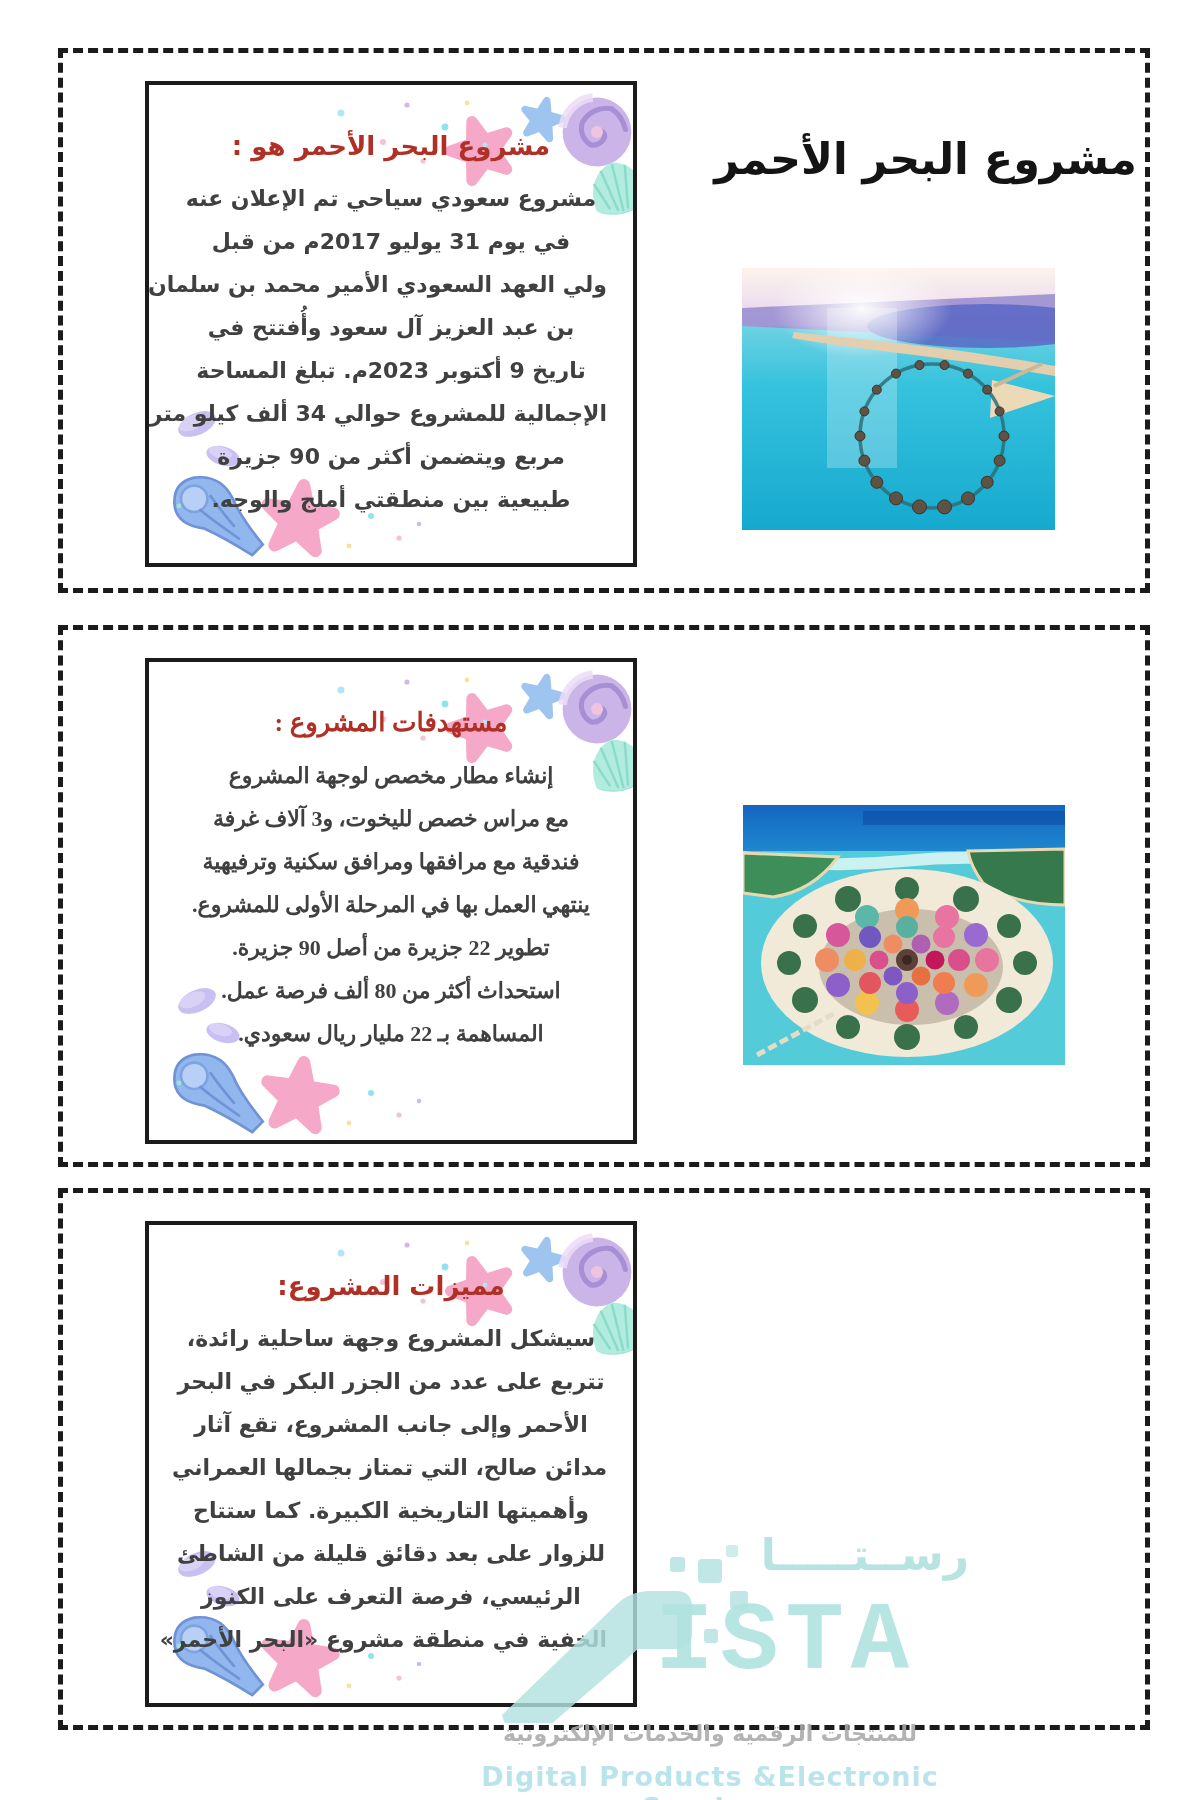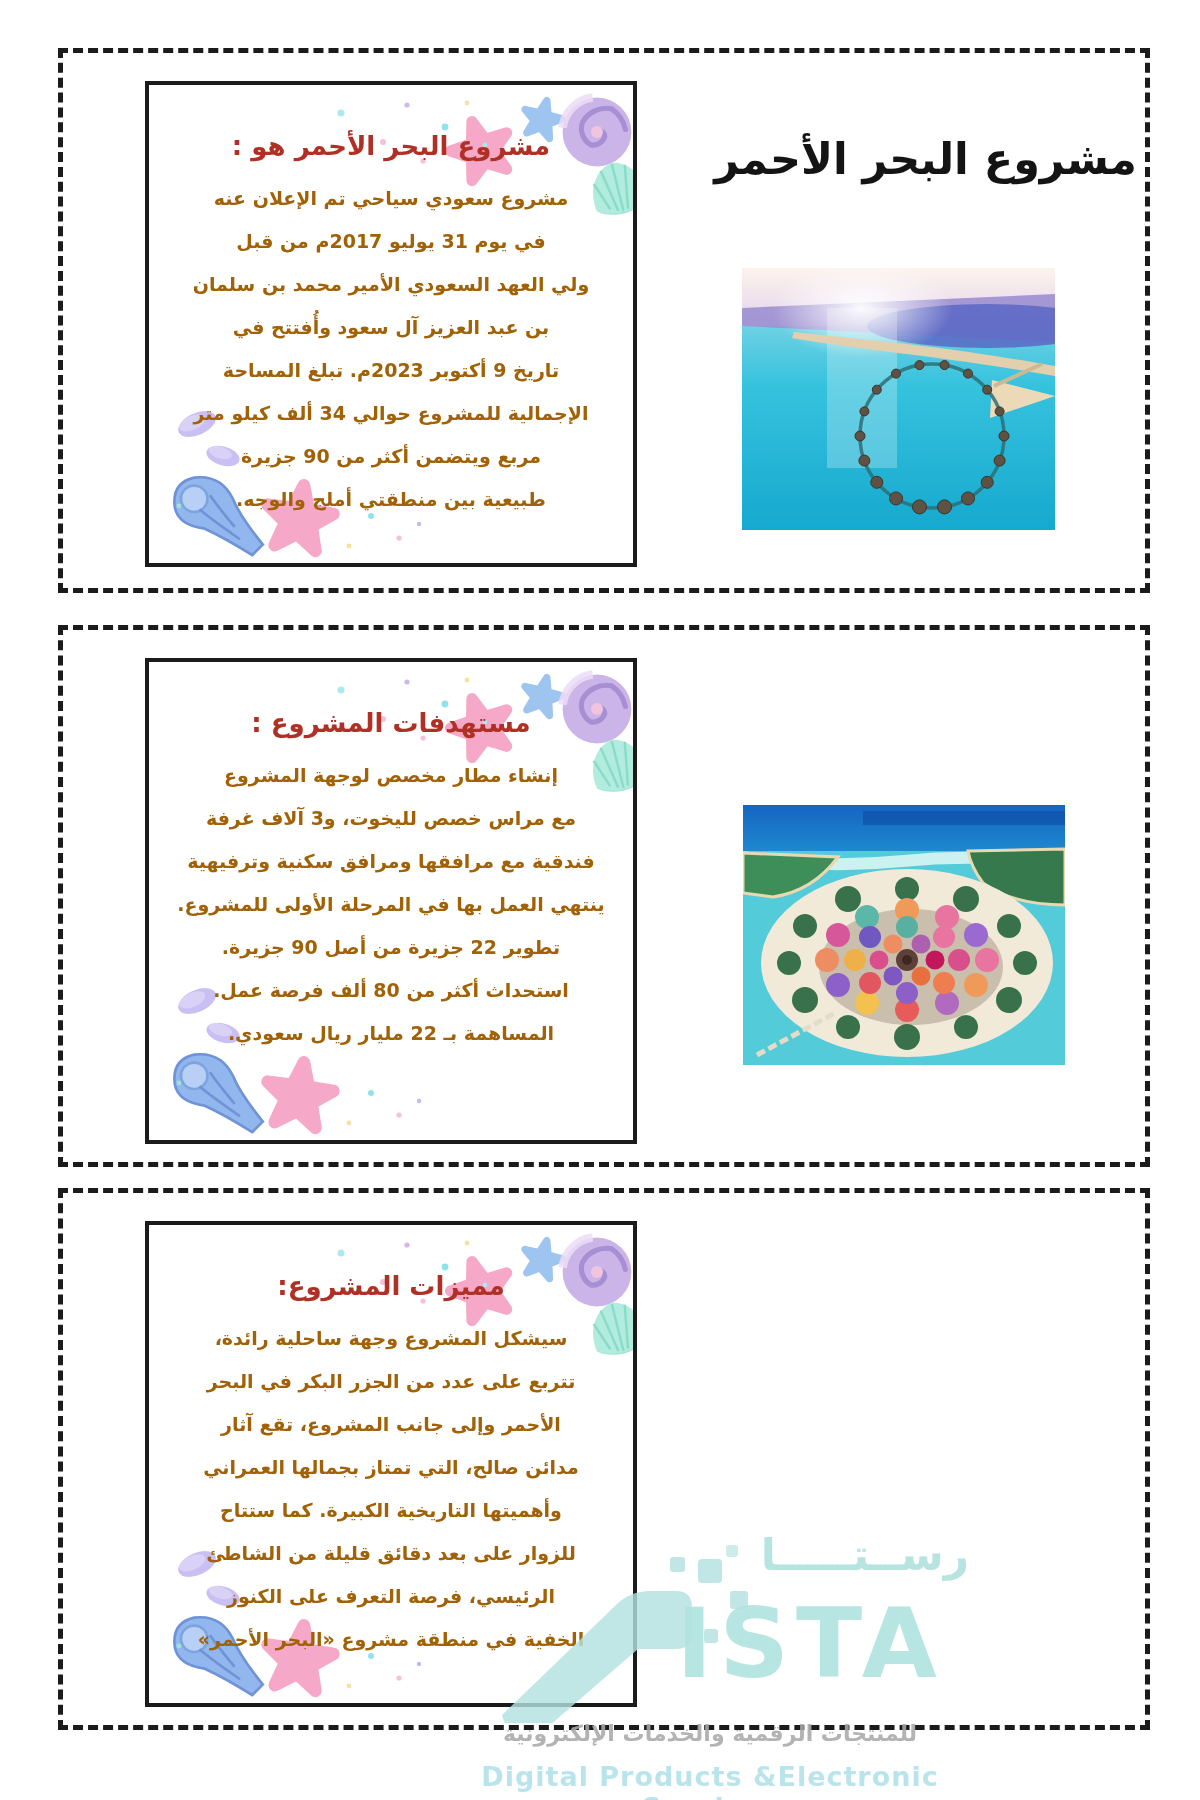--- a/index.html
+++ b/index.html
@@ -1,39 +1,39 @@
 <!DOCTYPE html>
 <html lang="ar"><head>
 <meta charset="utf-8">
 <style>
   html,body{margin:0;padding:0;background:#ffffff;}
   .page{position:relative;width:1200px;height:1800px;background:#ffffff;overflow:hidden;
         font-family:"DejaVu Sans",sans-serif;}
   .panel{position:absolute;left:58px;width:1092px;border:5px dashed #1b1b1b;box-sizing:border-box;background:transparent;}
   .panel1{top:48px;height:545px;text-decoration:underline;}
-  .panel2{top:625px;height:542px;}
+  .panel2{top:625px;height:542px;font-family:Liberation Serif, serif;}
   .panel3{top:1188px;height:542px;}
   .card{position:absolute;left:82px;top:28px;width:492px;height:486px;border:4px solid #1b1b1b;
         box-sizing:border-box;background:#ffffff;overflow:hidden;}
   .card-content{position:relative;z-index:2;padding:44px 26px 0 26px;direction:rtl;text-align:center;}
   .card-heading{color:#b03025;font-weight:bold;font-size:26px;line-height:34px;margin:0 0 14px 0;}
-  .line{color:#a16207;font-weight:bold;font-size:19px;line-height:43px;white-space:nowrap;}
+  .line{color:#404040;font-weight:bold;font-size:22px;line-height:43px;white-space:nowrap;}
   .decor-top{position:absolute;top:2px;right:0;width:488px;height:150px;z-index:1;}
   .decor-bottom{position:absolute;bottom:0;left:0;width:360px;height:165px;z-index:1;}
   .main-title{position:absolute;left:574px;top:52px;width:500px;text-align:right;direction:rtl;
               font-size:43px;font-weight:bold;color:#141414;letter-spacing:0;}
   .photo{position:absolute;overflow:hidden;}
   .photo svg{display:block;width:100%;height:100%;}
   .photo1{left:679px;top:215px;width:313px;height:262px;}
   .photo2{left:680px;top:175px;width:322px;height:260px;}
   .watermark{position:absolute;left:420px;top:1535px;width:580px;height:265px;z-index:30;pointer-events:none;}
   .wm-brand-ar{position:absolute;left:300px;top:-6px;width:290px;text-align:center;direction:rtl;
                font-size:44px;font-weight:bold;color:rgba(177,225,222,0.92);}
-  .wm-brand-en{position:absolute;left:235px;top:52px;width:310px;text-align:center;
-               font-size:97px;font-weight:bold;letter-spacing:7px;color:rgba(177,227,224,0.92);}
+  .wm-brand-en{position:absolute;left:235px;top:52px;width:310px;text-align:left;
+               font-size:97px;font-weight:bold;letter-spacing:7px;color:rgba(177,227,224,0.92);font-family:Liberation Mono, monospace;}
   .wm-tagline-ar{position:absolute;left:0;top:186px;width:100%;text-align:center;direction:rtl;
                font-size:22px;font-weight:bold;color:rgba(168,168,168,0.88);}
   .wm-tagline-en{position:absolute;left:0;top:226px;width:100%;text-align:center;
                font-size:27px;font-weight:bold;letter-spacing:1px;color:rgba(182,227,235,0.95);}
   .wm-mark{position:absolute;left:78px;top:8px;}
   .hidden-defs{position:absolute;width:0;height:0;overflow:hidden;}
 </style>
 </head>
 <body>
 

